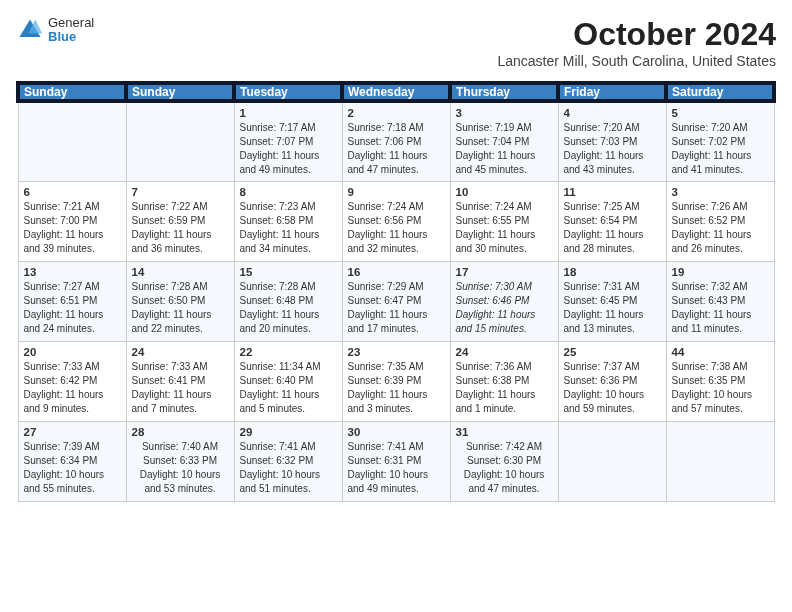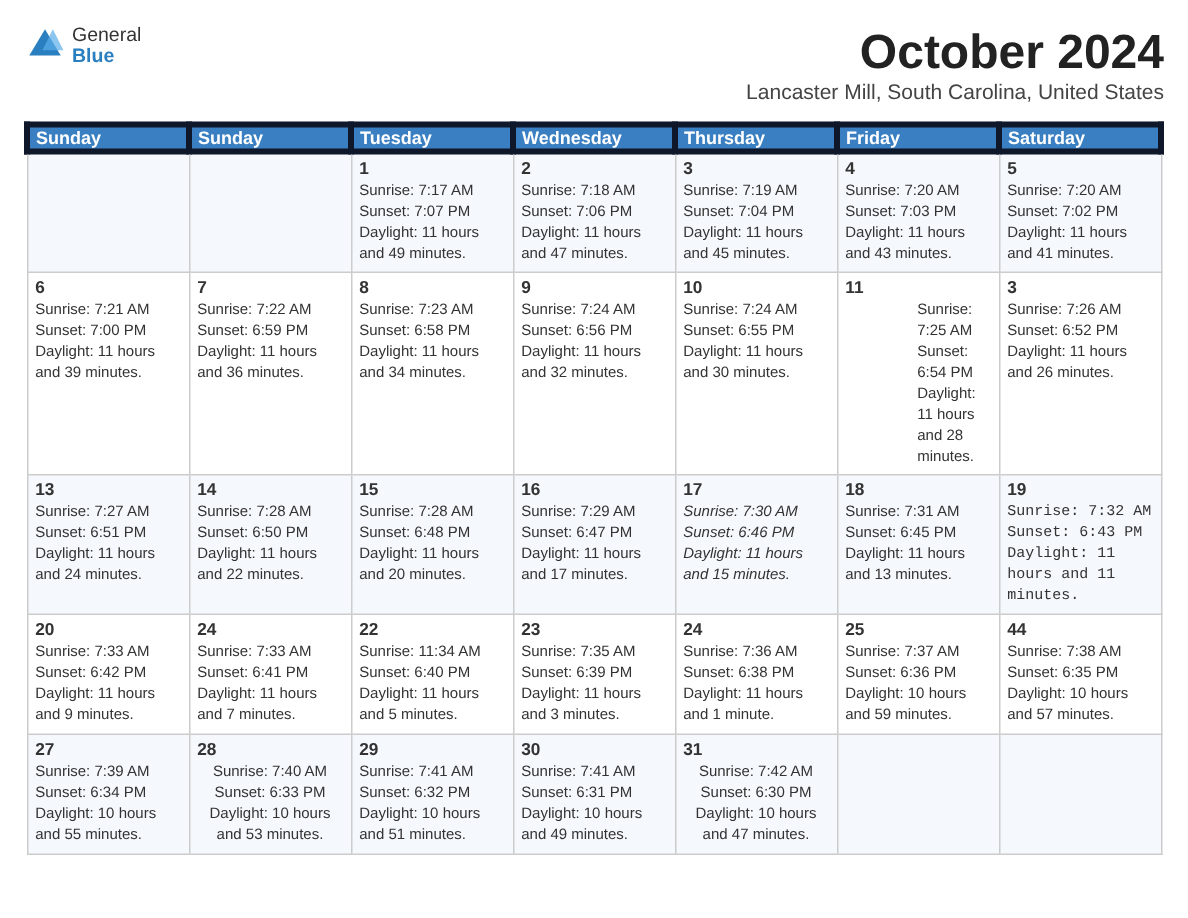--- a/index.html
+++ b/index.html
@@ -188,21 +188,21 @@
 Daylight: 11 hours and 32 minutes.</div>
         </td>
         <td>
           <div class="day-num">10</div>
           <div class="cell-content" style="white-space: pre-line;">Sunrise: 7:24 AM
 Sunset: 6:55 PM
 Daylight: 11 hours and 30 minutes.</div>
         </td>
         <td>
           <div class="day-num">11</div>
-          <div class="cell-content" style="white-space: pre-line; margin-left: 48px;">Sunrise: 7:25 AM
+          <div class="cell-content" style="white-space: pre-line;">Sunrise: 7:25 AM
 Sunset: 6:54 PM
 Daylight: 11 hours and 28 minutes.</div>
         </td>
         <td>
           <div class="day-num">3</div>
           <div class="cell-content" style="white-space: pre-line;">Sunrise: 7:26 AM
 Sunset: 6:52 PM
 Daylight: 11 hours and 26 minutes.</div>
         </td>
       </tr>
@@ -238,21 +238,21 @@
 Daylight: 11 hours and 15 minutes.</div>
         </td>
         <td>
           <div class="day-num">18</div>
           <div class="cell-content" style="white-space: pre-line;">Sunrise: 7:31 AM
 Sunset: 6:45 PM
 Daylight: 11 hours and 13 minutes.</div>
         </td>
         <td>
           <div class="day-num">19</div>
-          <div class="cell-content" style="white-space: pre-line; font-family: Liberation Mono, monospace;">Sunrise: 7:32 AM
+          <div class="cell-content" style="white-space: pre-line;">Sunrise: 7:32 AM
 Sunset: 6:43 PM
 Daylight: 11 hours and 11 minutes.</div>
         </td>
       </tr>
       <tr>
         <td>
           <div class="day-num">20</div>
           <div class="cell-content" style="white-space: pre-line;">Sunrise: 7:33 AM
 Sunset: 6:42 PM
 Daylight: 11 hours and 9 minutes.</div>

